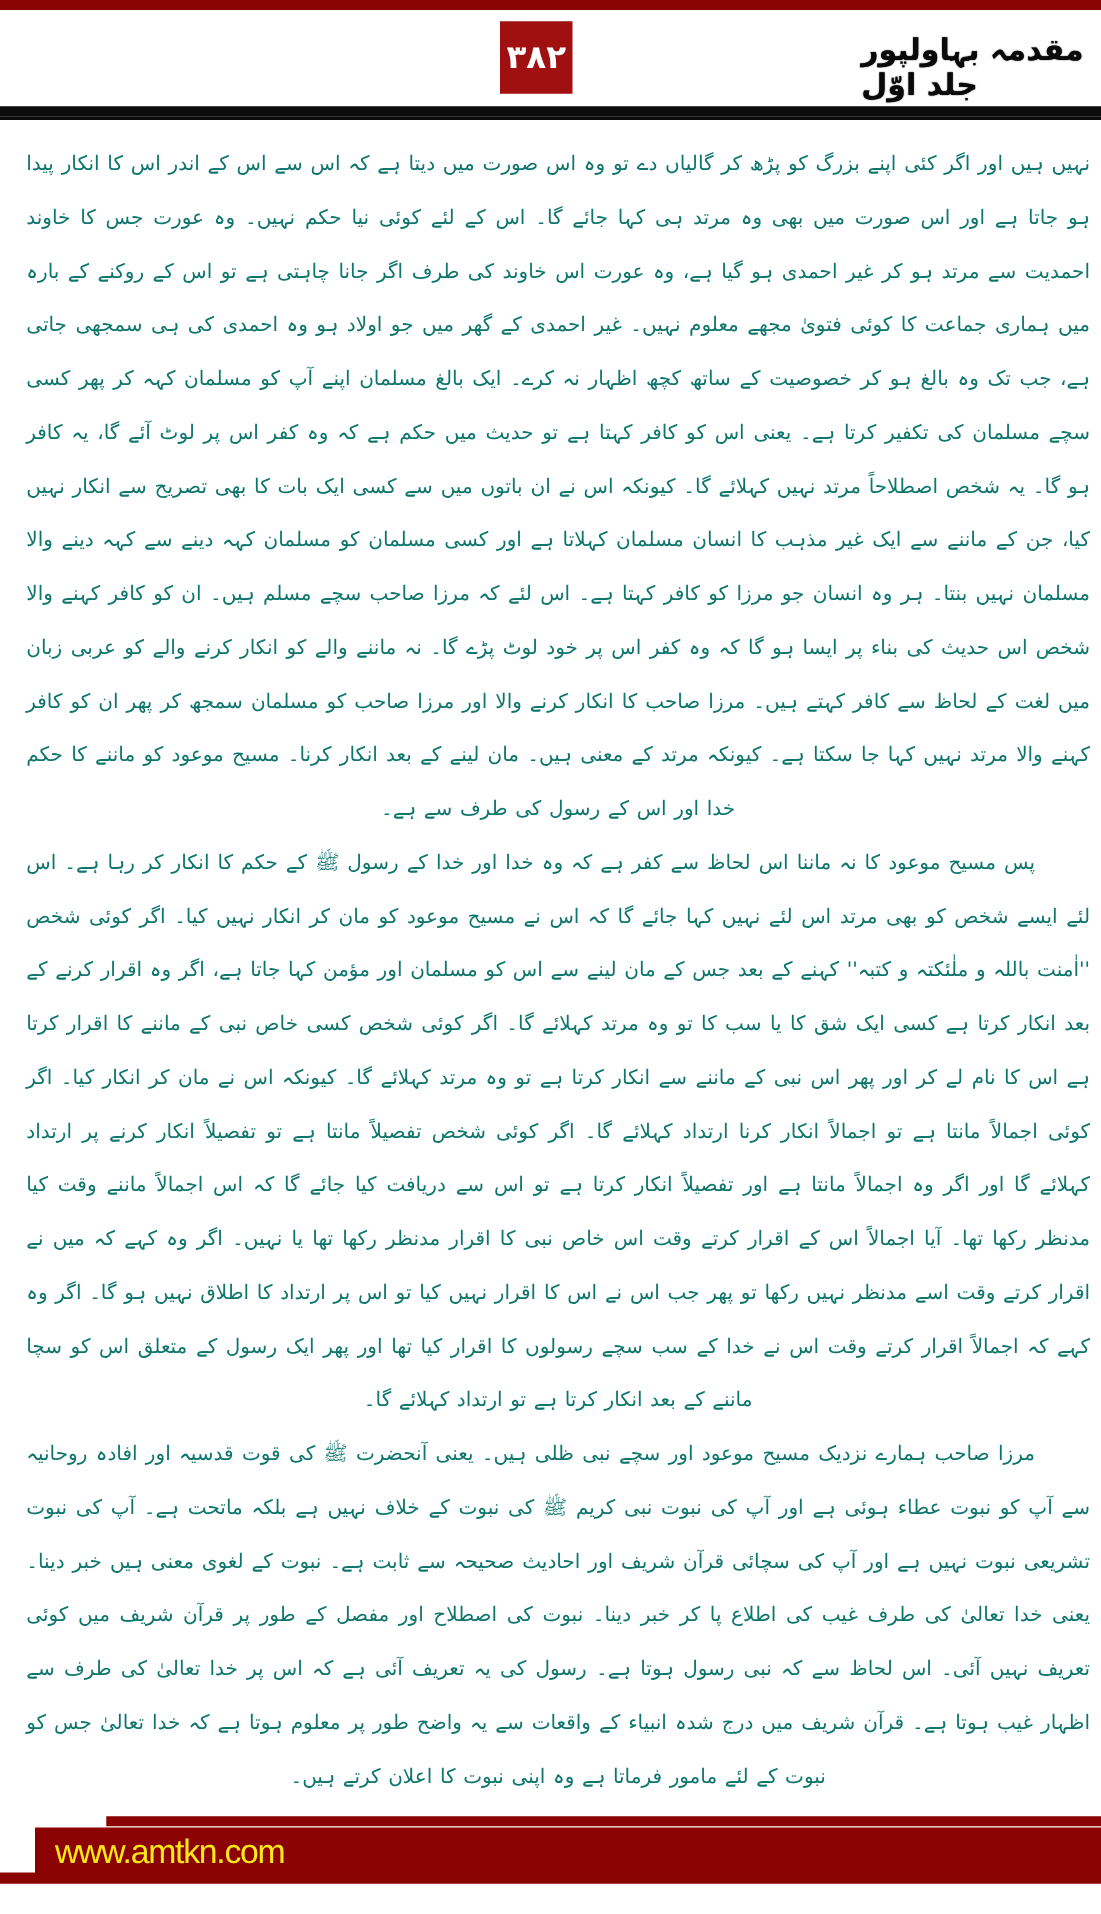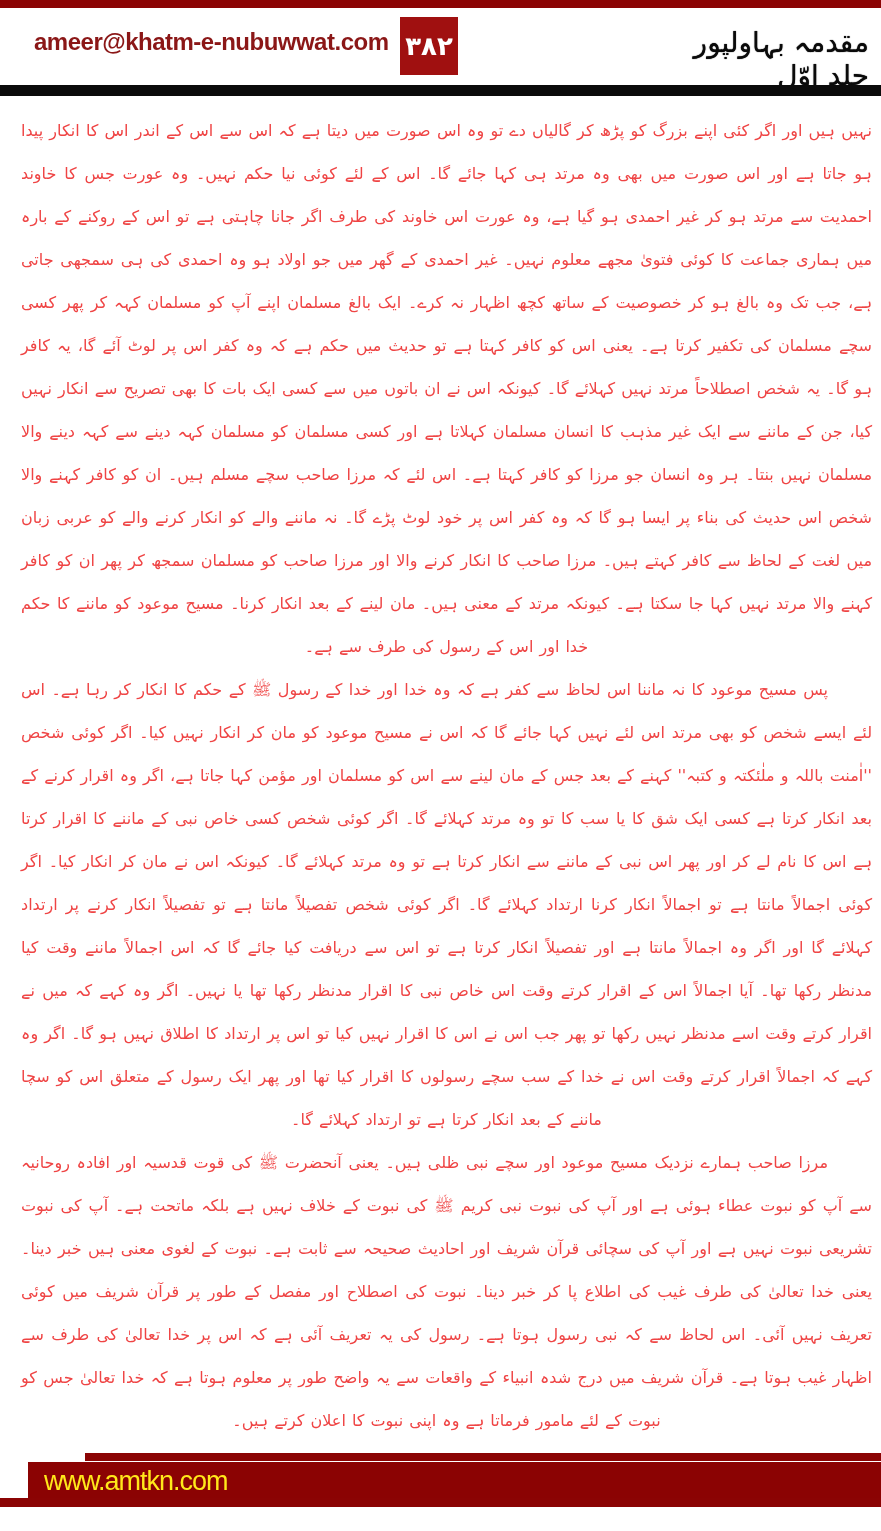--- a/index.html
+++ b/index.html
@@ -31,39 +31,39 @@
     display:flex; align-items:center; justify-content:center;
     font-weight:bold; font-size:26px; direction:rtl;
   }
   .hdr-date {
     position:absolute; left:472px; top:26px; width:238px;
     direction:rtl; text-align:center;
     font-weight:bold; font-size:19px; color:#111111;
   }
   .hdr-title {
     position:absolute; right:12px; top:18px; width:180px;
-    direction:rtl; text-align:right;
-    font-weight:normal; font-size:28px; color:#0a0a0a;
+    direction:rtl; text-align:left;
+    font-weight:bold; font-size:24px; color:#0a0a0a;
     text-shadow:0 0 1px #000;
   }
 
   
   .double-rule {
     position:absolute; top:85px; left:0; right:0; height:4px;
     border-top:8px solid #0b0b0b;
     border-bottom:3px solid #0b0b0b;
   }
 
   
   .main {
     position:absolute; top:101px; left:0; right:0; height:1348px;
     padding:8px 9px 0 21px;
     direction:rtl;
     overflow:hidden;
-    color:#ef4444;
+    color:#0f766e;
   }
   .main p {
     font-size:16px;
     line-height:43px;
     text-align:justify;
     text-align-last:center;
     word-spacing:1px;
   }
   .main p.indent { text-indent:44px; }
   .main p.cont   { text-align-last:justify; }
@@ -88,21 +88,20 @@
     position:absolute; top:1498px; left:0; right:0; height:9px;
     background:#8B0404;
   }
 </style>
 </head>
 <body>
 
 <div class="top-band"></div>
 
 <div class="header">
-  <div class="email">ameer@khatm-e-nubuwwat.com</div>
   <div class="page-badge">
     <span>۳۸۲</span>
   </div>
   <div class="hdr-title">مقدمہ بہاولپور جلد اوّل</div>
 </div>
 
 <div class="double-rule"></div>
 
 <div class="main">
   <p>نہیں ہیں اور اگر کئی اپنے بزرگ کو پڑھ کر گالیاں دے تو وہ اس صورت میں دیتا ہے کہ اس سے اس کے اندر اس کا انکار پیدا ہو جاتا ہے اور اس صورت میں بھی وہ مرتد ہی کہا جائے گا۔ اس کے لئے کوئی نیا حکم نہیں۔ وہ عورت جس کا خاوند احمدیت سے مرتد ہو کر غیر احمدی ہو گیا ہے، وہ عورت اس خاوند کی طرف اگر جانا چاہتی ہے تو اس کے روکنے کے بارہ میں ہماری جماعت کا کوئی فتویٰ مجھے معلوم نہیں۔ غیر احمدی کے گھر میں جو اولاد ہو وہ احمدی کی ہی سمجھی جاتی ہے، جب تک وہ بالغ ہو کر خصوصیت کے ساتھ کچھ اظہار نہ کرے۔ ایک بالغ مسلمان اپنے آپ کو مسلمان کہہ کر پھر کسی سچے مسلمان کی تکفیر کرتا ہے۔ یعنی اس کو کافر کہتا ہے تو حدیث میں حکم ہے کہ وہ کفر اس پر لوٹ آئے گا، یہ کافر ہو گا۔ یہ شخص اصطلاحاً مرتد نہیں کہلائے گا۔ کیونکہ اس نے ان باتوں میں سے کسی ایک بات کا بھی تصریح سے انکار نہیں کیا، جن کے ماننے سے ایک غیر مذہب کا انسان مسلمان کہلاتا ہے اور کسی مسلمان کو مسلمان کہہ دینے سے کہہ دینے والا مسلمان نہیں بنتا۔ ہر وہ انسان جو مرزا کو کافر کہتا ہے۔ اس لئے کہ مرزا صاحب سچے مسلم ہیں۔ ان کو کافر کہنے والا شخص اس حدیث کی بناء پر ایسا ہو گا کہ وہ کفر اس پر خود لوٹ پڑے گا۔ نہ ماننے والے کو انکار کرنے والے کو عربی زبان میں لغت کے لحاظ سے کافر کہتے ہیں۔ مرزا صاحب کا انکار کرنے والا اور مرزا صاحب کو مسلمان سمجھ کر پھر ان کو کافر کہنے والا مرتد نہیں کہا جا سکتا ہے۔ کیونکہ مرتد کے معنی ہیں۔ مان لینے کے بعد انکار کرنا۔ مسیح موعود کو ماننے کا حکم خدا اور اس کے رسول کی طرف سے ہے۔</p>

